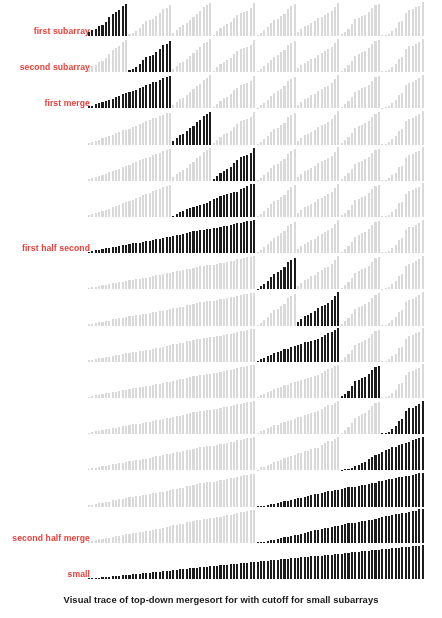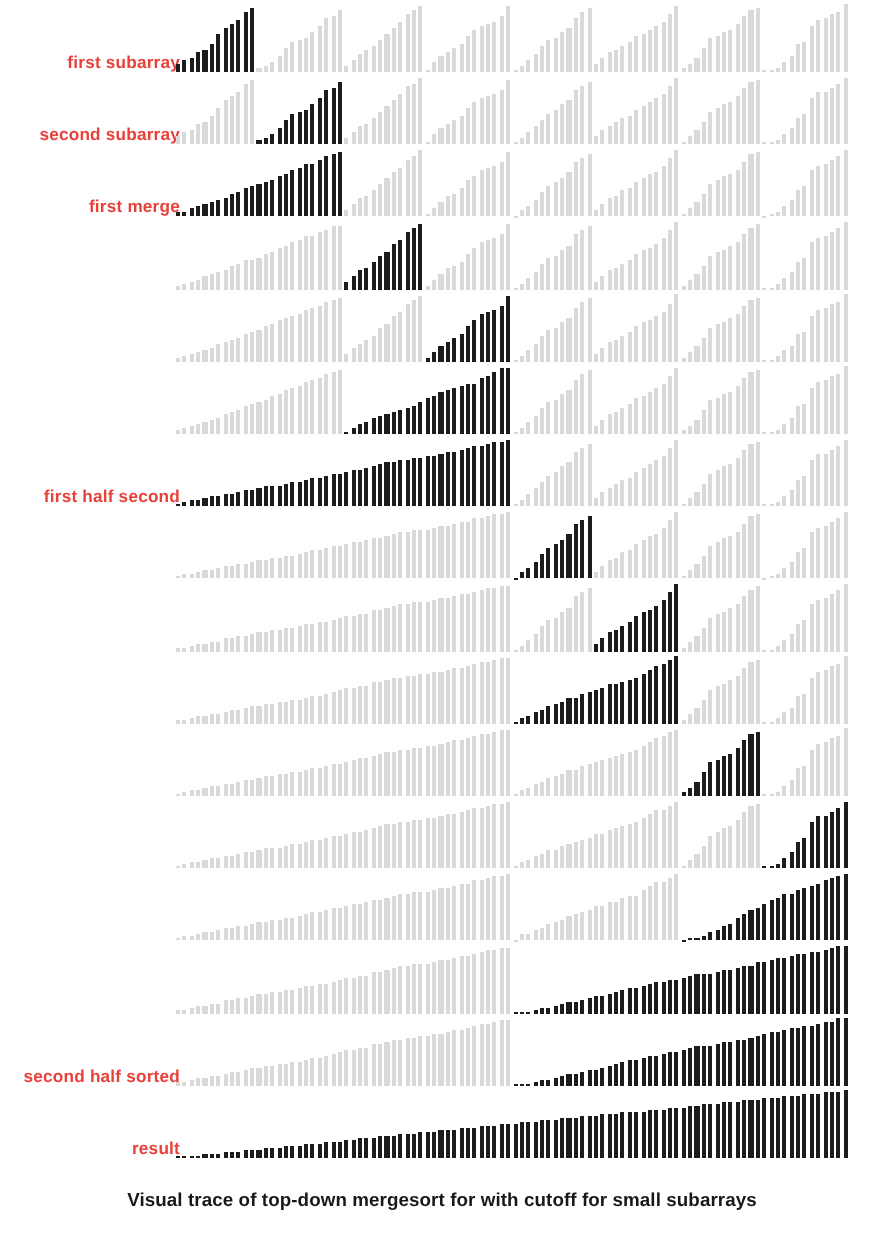--- a/index.html
+++ b/index.html
@@ -1516,21 +1516,21 @@
         <div class="bar lit" style="left: 313.41px; width: 2.0894px; height: 29.58px;"></div>
         <div class="bar lit" style="left: 316.78px; width: 2.0894px; height: 30.26px;"></div>
         <div class="bar lit" style="left: 320.15px; width: 2.0894px; height: 30.94px;"></div>
         <div class="bar lit" style="left: 323.52px; width: 2.0894px; height: 31.62px;"></div>
         <div class="bar lit" style="left: 326.89px; width: 2.0894px; height: 32.3px;"></div>
         <div class="bar lit" style="left: 330.26px; width: 2.0894px; height: 33.32px;"></div>
         <div class="bar lit" style="left: 333.63px; width: 2.0894px; height: 33.66px;"></div>
       </div>
     </div>
     <div class="row" style="top: 508.8px;">
-      <div class="row-label">second half sorted</div>
+      <div class="row-label">second half merge</div>
       <div class="bars">
         <div class="bar dim" style="left: 0px; width: 2.0894px; height: 1.36px;"></div>
         <div class="bar dim" style="left: 3.37px; width: 2.0894px; height: 2.04px;"></div>
         <div class="bar dim" style="left: 6.74px; width: 2.0894px; height: 2.72px;"></div>
         <div class="bar dim" style="left: 10.11px; width: 2.0894px; height: 3.4px;"></div>
         <div class="bar dim" style="left: 13.48px; width: 2.0894px; height: 4.08px;"></div>
         <div class="bar dim" style="left: 16.85px; width: 2.0894px; height: 4.76px;"></div>
         <div class="bar dim" style="left: 20.22px; width: 2.0894px; height: 5.1px;"></div>
         <div class="bar dim" style="left: 23.59px; width: 2.0894px; height: 6.12px;"></div>
         <div class="bar dim" style="left: 26.96px; width: 2.0894px; height: 6.46px;"></div>
@@ -1621,21 +1621,21 @@
         <div class="bar lit" style="left: 313.41px; width: 2.0894px; height: 29.58px;"></div>
         <div class="bar lit" style="left: 316.78px; width: 2.0894px; height: 30.26px;"></div>
         <div class="bar lit" style="left: 320.15px; width: 2.0894px; height: 30.94px;"></div>
         <div class="bar lit" style="left: 323.52px; width: 2.0894px; height: 31.62px;"></div>
         <div class="bar lit" style="left: 326.89px; width: 2.0894px; height: 32.3px;"></div>
         <div class="bar lit" style="left: 330.26px; width: 2.0894px; height: 33.32px;"></div>
         <div class="bar lit" style="left: 333.63px; width: 2.0894px; height: 33.66px;"></div>
       </div>
     </div>
     <div class="row" style="top: 545px;">
-      <div class="row-label">result</div>
+      <div class="row-label">small</div>
       <div class="bars">
         <div class="bar lit" style="left: 0px; width: 2.0894px; height: 0.9px;"></div>
         <div class="bar lit" style="left: 3.37px; width: 2.0894px; height: 0.9px;"></div>
         <div class="bar lit" style="left: 6.74px; width: 2.0894px; height: 1.02px;"></div>
         <div class="bar lit" style="left: 10.11px; width: 2.0894px; height: 1.36px;"></div>
         <div class="bar lit" style="left: 13.48px; width: 2.0894px; height: 1.7px;"></div>
         <div class="bar lit" style="left: 16.85px; width: 2.0894px; height: 2.04px;"></div>
         <div class="bar lit" style="left: 20.22px; width: 2.0894px; height: 2.38px;"></div>
         <div class="bar lit" style="left: 23.59px; width: 2.0894px; height: 2.72px;"></div>
         <div class="bar lit" style="left: 26.96px; width: 2.0894px; height: 3.06px;"></div>

